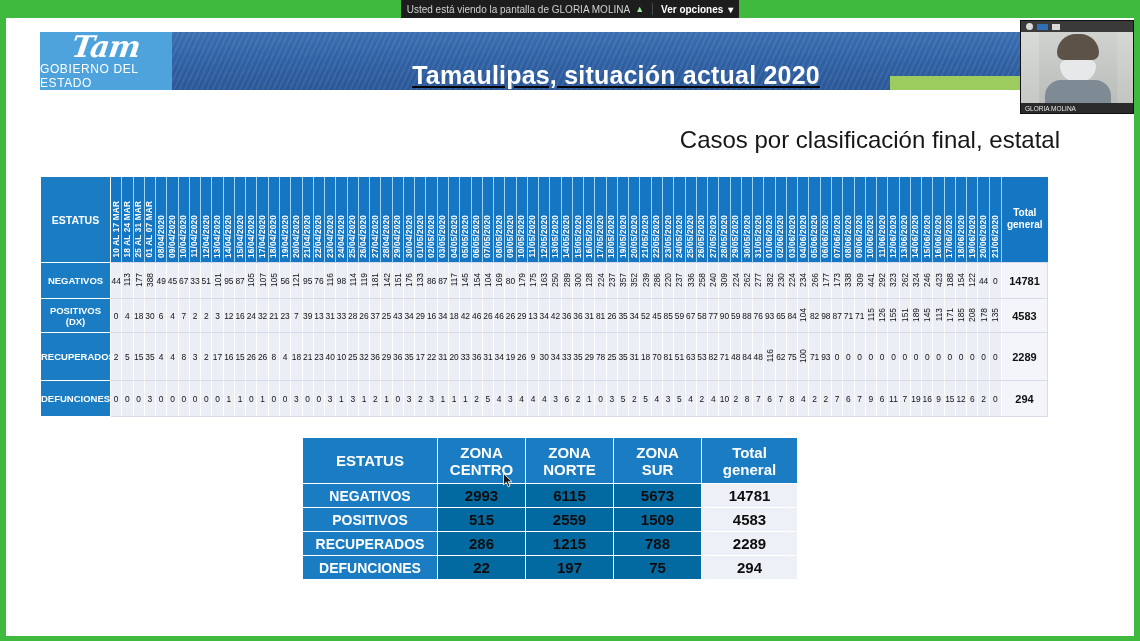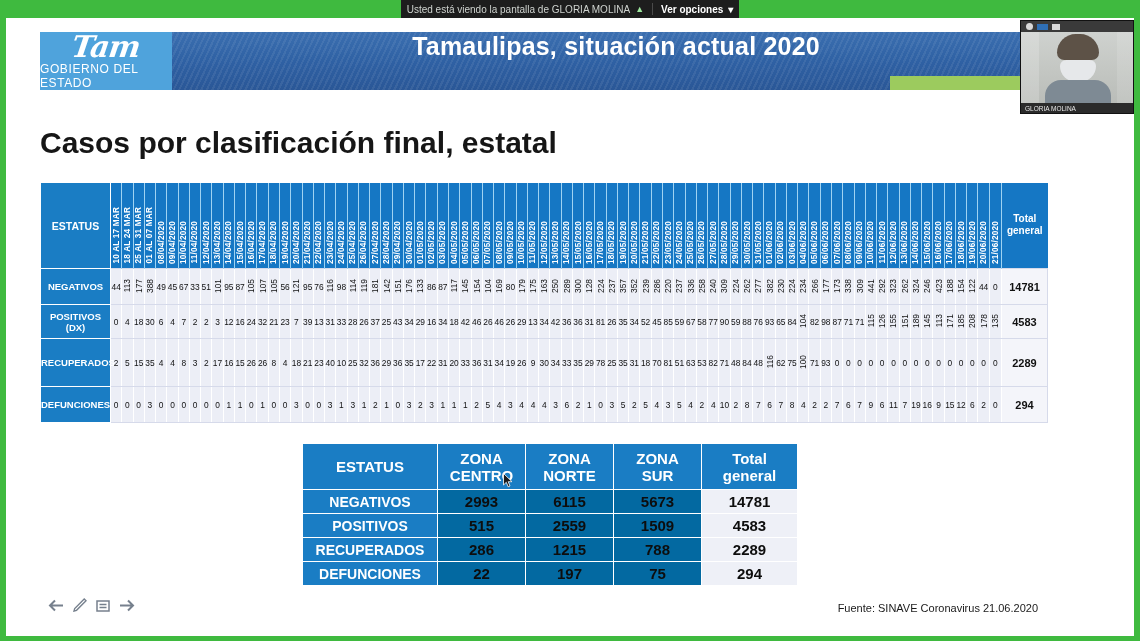--- a/index.html
+++ b/index.html
@@ -48,28 +48,28 @@
     font-family:"DejaVu Serif", serif; font-style:italic; font-weight:bold;
     font-size:30px; line-height:28px; letter-spacing:-1px;
     transform:skewX(-8deg);
   }
   #logo-sub{ font-size:12px; font-weight:normal; letter-spacing:.6px; margin-top:1px; }
   #header-band{
     flex:1; position:relative;
     background:
       repeating-linear-gradient(115deg, rgba(255,255,255,.07) 0 2px, rgba(0,0,0,0) 2px 5px),
       linear-gradient(180deg,#3b6fb0 0%,#2f61a4 50%,#2a5797 100%);
-    display:flex; align-items:flex-start; justify-content:center;
+    display:flex; align-items:flex-end; justify-content:center;text-decoration:underline;
   }
   #header-title{ color:#fff; font-size:25px; font-weight:bold; letter-spacing:.2px; }
   #green-accent{ position:absolute; right:0; bottom:0; width:170px; height:14px; background:#9ccb5e; }
 
   
   #subtitle{
-    text-align:left; font-size:30px; font-weight:bold; color:#161616;
+    text-align:right; font-size:24px; font-weight:normal; color:#161616;
     margin-top:36px;
   }
 
   
   #matrix-wrap{ margin-top:22px; }
   table.matrix{ border-collapse:collapse; width:1008px; table-layout:fixed; }
   table.matrix td, table.matrix th{ padding:0; }
 
   .mx-status-head{
     width:70px; background:#1a7dc4; color:#fff; font-size:10.5px; font-weight:bold;
@@ -698,46 +698,20 @@
               <td class="z-label">DEFUNCIONES</td>
               <td class="z-val">22</td>
               <td class="z-val">197</td>
               <td class="z-val">75</td>
               <td class="z-tot">294</td>
             </tr>
           </tbody>
     </table>
   </div>
 
-  <div id="slide-footer">
-    <div id="nav-icons">
-      <span class="nv">
-        <svg width="16" height="13" viewBox="0 0 16 13">
-              <path d="M15 6.5H3M7 1.5 2 6.5l5 5" stroke="#5f6b7a" stroke-width="2" fill="none"></path>
-            </svg>
-      </span>
-      <span class="nv">
-        <svg width="14" height="14" viewBox="0 0 14 14">
-              <path d="M1 13l2.5-.7L13 2.8 11.2 1 1.7 10.5z" stroke="#5f6b7a" stroke-width="1.4" fill="none"></path>
-            </svg>
-      </span>
-      <span class="nv">
-        <svg width="14" height="12" viewBox="0 0 14 12">
-              <rect x="1" y="1" width="12" height="10" stroke="#5f6b7a" stroke-width="1.5" fill="none"></rect>
-              <path d="M3.5 4.5h7M3.5 7.5h7" stroke="#5f6b7a" stroke-width="1.3"></path>
-            </svg>
-      </span>
-      <span class="nv">
-        <svg width="16" height="13" viewBox="0 0 16 13">
-              <path d="M1 6.5h12M9 1.5l5 5-5 5" stroke="#5f6b7a" stroke-width="2" fill="none"></path>
-            </svg>
-      </span>
-    </div>
-    <div id="source-note">Fuente: SINAVE Coronavirus 21.06.2020</div>
-  </div>
 
  </div>
 </div>
 
 <svg id="cursor" viewBox="0 0 10 15">
   <path d="M0.5 0.5 L0.5 12 L3.3 9.3 L5.2 13.8 L7 13 L5.2 8.7 L9 8.7 Z" fill="#1a1a1a" stroke="#fff" stroke-width="0.8"></path>
 </svg>
 
 <div id="video-tile">
   <div id="video-ctrl">

